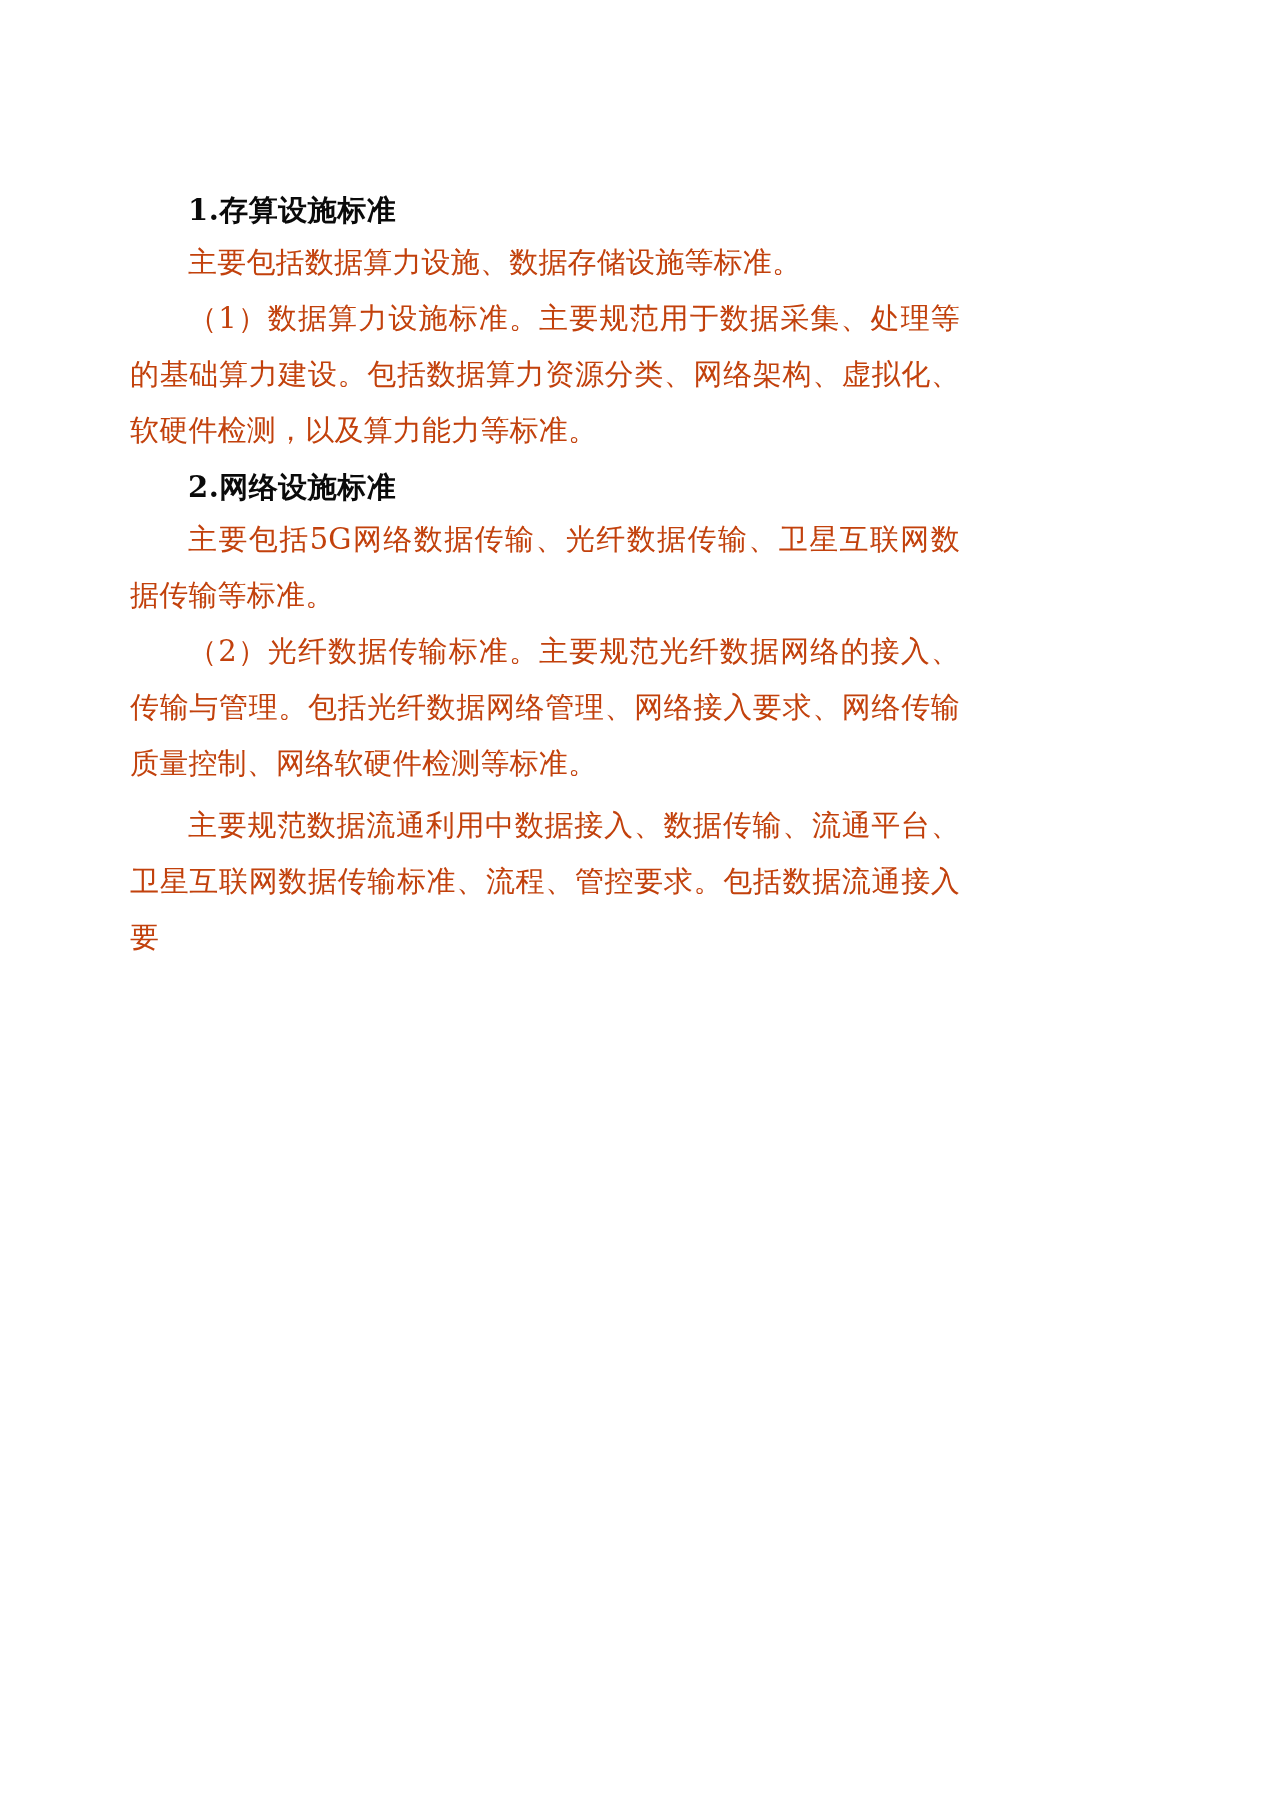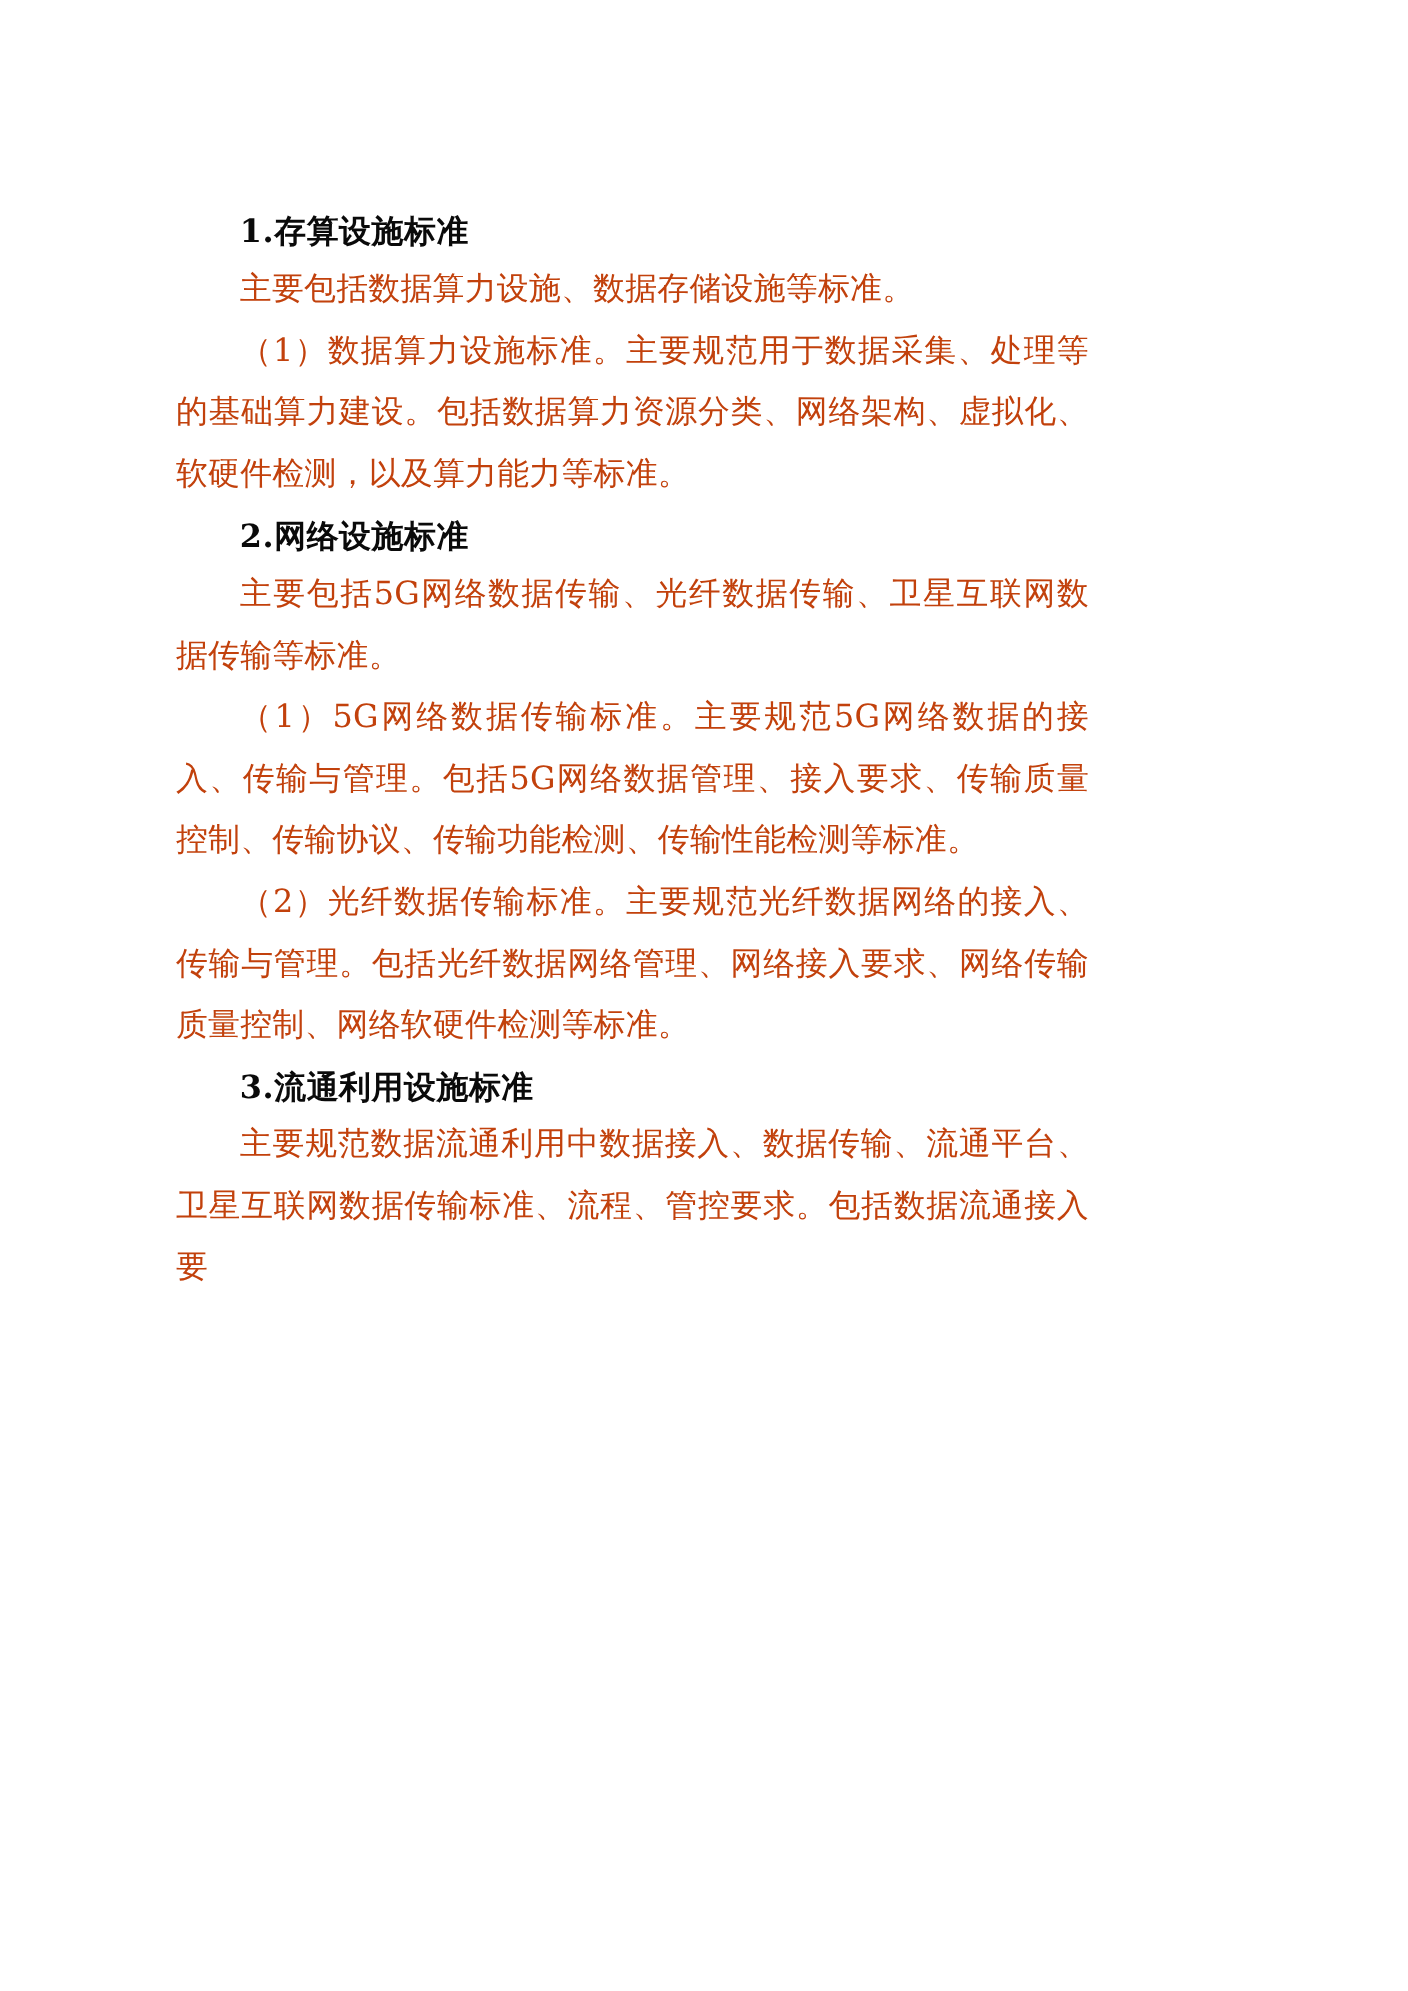--- a/index.html
+++ b/index.html
@@ -10,21 +10,21 @@
   .page {
     position: relative;
     width: 1280px;
     height: 1810px;
     background: #ffffff;
     box-sizing: border-box;
     overflow: hidden;
   }
   .content {
     position: absolute;
-    left: 160px;
+    left: 130px;
     top: 188px;
     width: 830px;
   }
   .heading {
     font-family: "DejaVu Serif", "Liberation Serif", serif;
     font-weight: bold;
     font-size: 29px;
     line-height: 1.55;
     color: #0a0a0a;
     margin: 0 0 2px 0;
@@ -53,22 +53,20 @@
   <div class="content">
 
     <h2 class="heading">1.存算设施标准</h2>
     <p class="para">主要包括数据算力设施、数据存储设施等标准。</p>
     <p class="para">（1）数据算力设施标准。主要规范用于数据采集、处理等的基础算力建设。包括数据算力资源分类、网络架构、虚拟化、软硬件检测，以及算力能力等标准。</p>
 
     <div class="block-gap"></div>
 
     <h2 class="heading">2.网络设施标准</h2>
     <p class="para">主要包括5G网络数据传输、光纤数据传输、卫星互联网数据传输等标准。</p>
-    <p class="para">（1）5G网络数据传输标准。主要规范5G网络数据的接入、传输与管理。包括5G网络数据管理、接入要求、传输质量控制、传输协议、传输功能检测、传输性能检测等标准。</p>
     <p class="para">（2）光纤数据传输标准。主要规范光纤数据网络的接入、传输与管理。包括光纤数据网络管理、网络接入要求、网络传输质量控制、网络软硬件检测等标准。</p>
 
     <div class="block-gap"></div>
 
-    <h2 class="heading">3.流通利用设施标准</h2>
     <p class="para">主要规范数据流通利用中数据接入、数据传输、流通平台、卫星互联网数据传输标准、流程、管控要求。包括数据流通接入要</p>
 
   </div>
 </div>
 
 </body></html>

